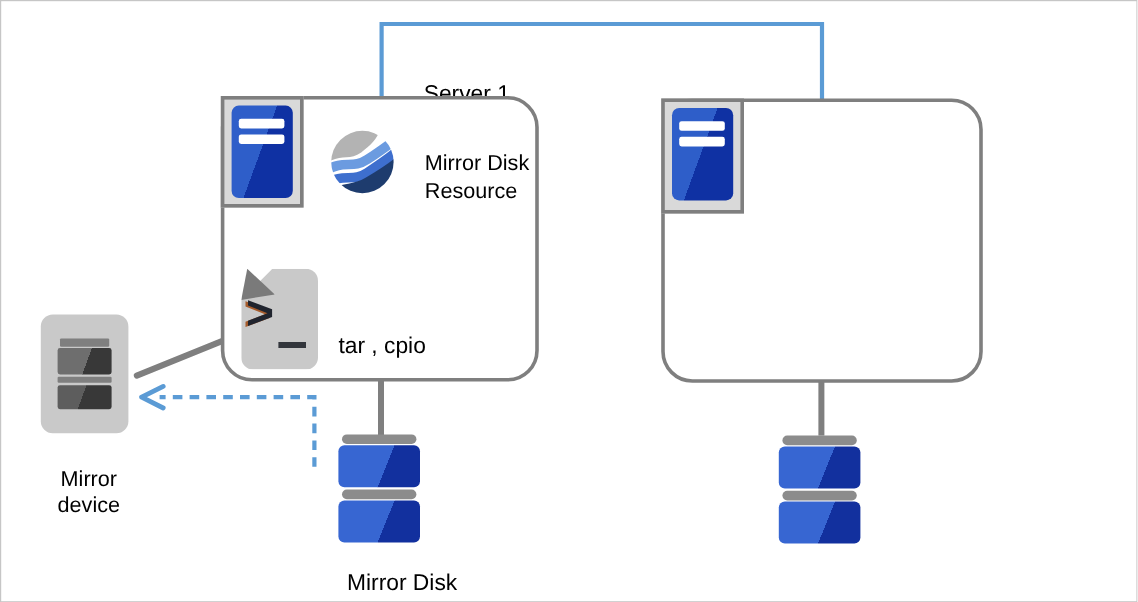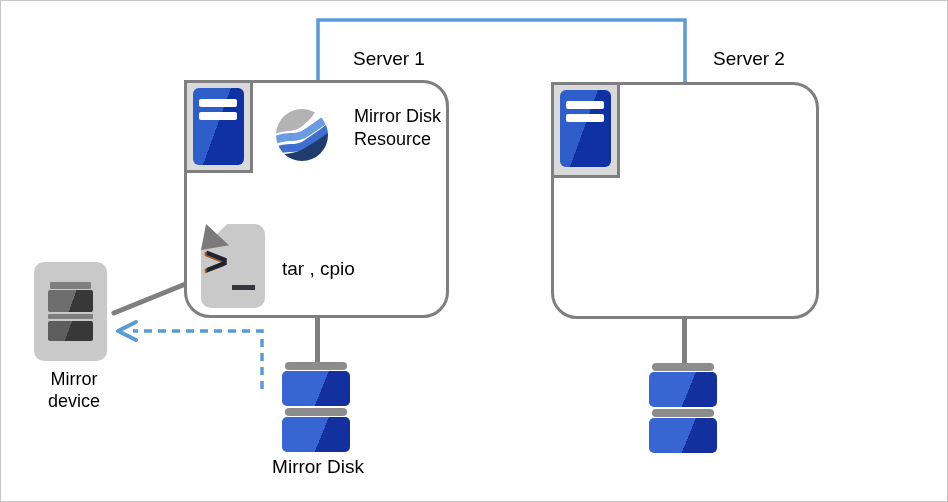--- a/index.html
+++ b/index.html
@@ -1,21 +1,21 @@
 <!DOCTYPE html>
 <html style="--accent-blue: #5b9bd5; --outline-gray: #7f7f7f; --frame-fill: #d9d9d9; --server-blue: #2e5ec9; --server-blue-dark: #0f31a3; --disk-blue: #3766d2; --disk-blue-dark: #12309e; --bar-gray: #8c8c8c; --device-fill: #c9c9c9; --slot-gray: #6e6e6e; --slot-dark: #383838; --page-fill: #c9c9c9; --fold-gray: #7a7a7a; --prompt-dark: #20242e; --prompt-accent: #a65b2b; --globe-gray: #b3b3b3; --globe-blue-light: #6b9be0; --globe-blue: #3e6fce; --globe-navy: #1e3c6e; --text: #000000;"><head>
 <meta charset="utf-8">
 <style>
   html,body { margin:0; padding:0; background:#fff; }
   #canvas {
     position:relative; width:948px; height:502px; box-sizing:border-box;
     background:#ffffff; border:1px solid #c6c6c6; overflow:hidden;
     font-family:"Liberation Sans", sans-serif; color:var(--text,#000);
   }
-  .lbl { position:absolute; color:var(--text,#000); }
+  .lbl { position:absolute; color:var(--text,#000);margin-top:20px; }
 
   
   svg.overlay { position:absolute; left:0; top:0; width:948px; height:502px; }
   .interconnect { stroke:var(--accent-blue); stroke-width:3.5; fill:none; }
   .backup-link  { stroke:var(--outline-gray); stroke-width:5; stroke-linecap:round; fill:none; }
   .dash-arrow   { stroke:var(--accent-blue); stroke-width:3.5; fill:none; stroke-dasharray:8 6; }
   .arrow-head   { stroke:var(--accent-blue); stroke-width:4; fill:none; stroke-linecap:round; stroke-linejoin:round; }
 
   
   .box { position:absolute; background:#fff; border:3px solid var(--outline-gray); border-radius:26px; box-sizing:border-box; }
@@ -53,21 +53,21 @@
 
   
   .disk-stack { position:absolute; width:68px; height:91px; }
   #disk-stack-s1 { left:281px; top:361px; }
   #disk-stack-s2 { left:648px; top:362px; }
   .disk-bar { position:absolute; left:3px; width:62px; height:8px; border-radius:4px; background:var(--bar-gray); }
   .disk-bar.b1 { top:0; } .disk-bar.b2 { top:46px; }
   .platter { position:absolute; left:0; width:68px; height:35px; border-radius:5px;
     background:linear-gradient(112deg, var(--disk-blue) 57%, var(--disk-blue-dark) 57%); }
   .platter.p1 { top:9px; } .platter.p2 { top:55px; }
-  #mirror-disk-label { left:254px; top:455px; width:126px; text-align:center; font-size:19px; }
+  #mirror-disk-label { left:254px; top:455px; width:126px; text-align:right; font-size:19px; }
 
   
   #backup-device { position:absolute; left:33px; top:261px; width:73px; height:99px;
     background:var(--device-fill); border-radius:10px; }
   #backup-device .bd-bar { position:absolute; background:var(--outline-gray); border-radius:1px; }
   #backup-device .bd-bar.s { left:16px; top:20px; width:41px; height:7px; }
   #backup-device .bd-bar.w { left:14px; top:52px; width:45px; height:5px; }
   #backup-device .bd-slot { position:absolute; left:14px; width:45px; border-radius:2px;
     background:linear-gradient(110deg, var(--slot-gray) 54%, var(--slot-dark) 54%); }
   #backup-device .bd-slot.s1 { top:28px; height:22px; }
@@ -89,21 +89,20 @@
 <div id="canvas">
 
   <svg class="overlay" viewBox="0 0 948 502">
     <path class="interconnect" d="M317,80 L317,19 L684,19 L684,82"></path>
     <line class="backup-link" x1="113" y1="312" x2="187" y2="282"></line>
     <path class="dash-arrow" d="M261,388 L261,330 L132,330"></path>
     <polyline class="arrow-head" points="135,321 117,330 135,339"></polyline>
   </svg>
 
   <div class="lbl" id="server1-label">Server 1</div>
-  <div class="lbl" id="server2-label">Server 2</div>
 
   <div class="box" id="server1-box"></div>
   <div class="box" id="server2-box"></div>
 
   <div class="icon-frame" id="server1-frame">
     <div class="tower">
       <div class="tbar t1"></div>
       <div class="tbar t2"></div>
     </div>
   </div>

